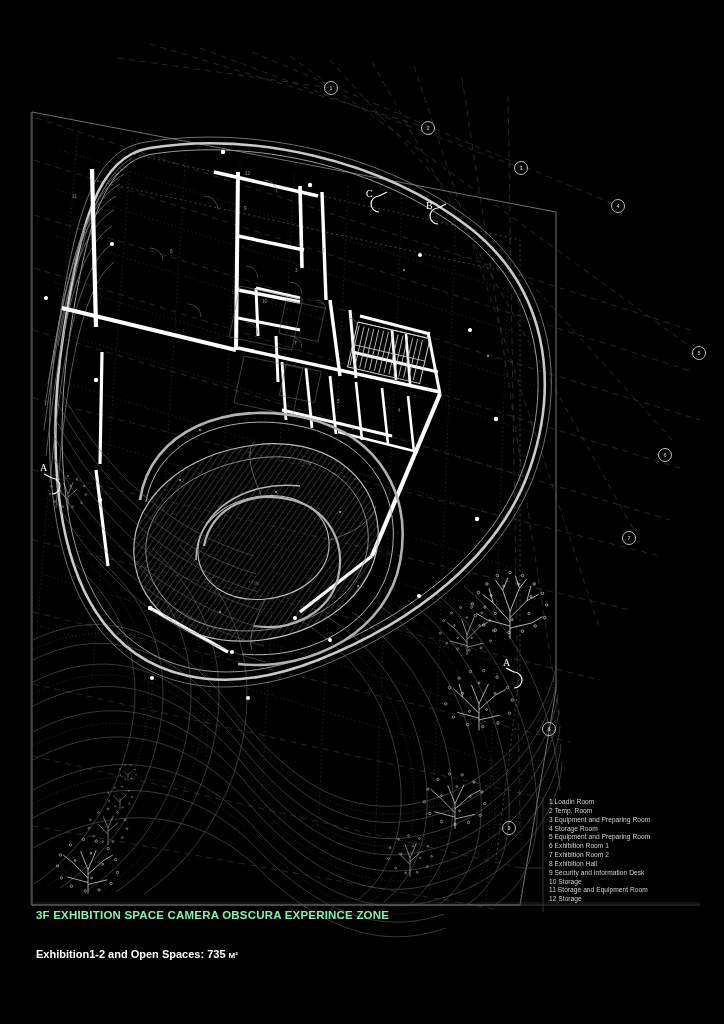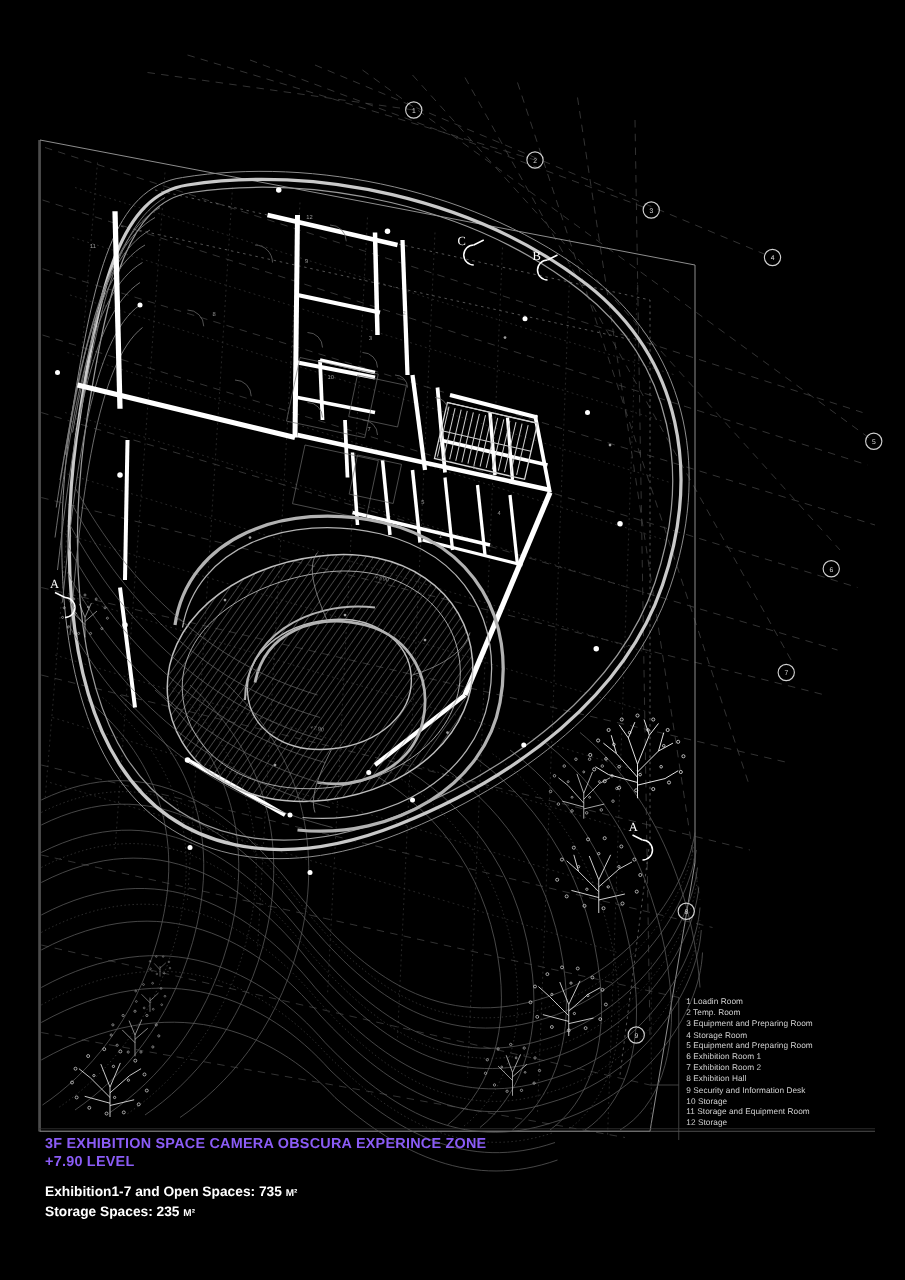--- a/index.html
+++ b/index.html
@@ -21,21 +21,21 @@
     top: 0;
     width: 724px;
     height: 1024px;
     display: block;
   }
   #title-block {
     position: absolute;
     left: 36px;
     top: 908px;
     width: 420px;
-    color: #8b5cf6;
+    color: #86efac;
   }
   .title-line {
     font-size: 11.5px;
     font-weight: bold;
     letter-spacing: 0.2px;
     line-height: 14.5px;
     white-space: nowrap;
   }
   #areas-block {
     position: absolute;
@@ -710,30 +710,25 @@
 
       <g stroke="#3a3a3a" stroke-width="0.6">
         <line x1="31" y1="903" x2="700" y2="903"></line>
       </g>
 
     </g>
   </svg>
 
   <div id="title-block">
     <div class="title-line">3F EXHIBITION SPACE CAMERA OBSCURA EXPERINCE ZONE</div>
-    <div class="title-line">+7.90 LEVEL</div>
   </div>
 
   <div id="areas-block">
     <div class="area-line">
-      <span>Exhibition1-7 and Open Spaces: 735</span>
-      <span class="unit">M²</span>
-    </div>
-    <div class="area-line">
-      <span>Storage Spaces: 235</span>
+      <span>Exhibition1-2 and Open Spaces: 735</span>
       <span class="unit">M²</span>
     </div>
   </div>
 
   <div id="legend-block">
     <div class="legend-item">1 Loadin Room</div>
     <div class="legend-item">2 Temp. Room</div>
     <div class="legend-item">3 Equipment and Preparing Room</div>
     <div class="legend-item">4 Storage Room</div>
     <div class="legend-item">5 Equipment and Preparing Room</div>

